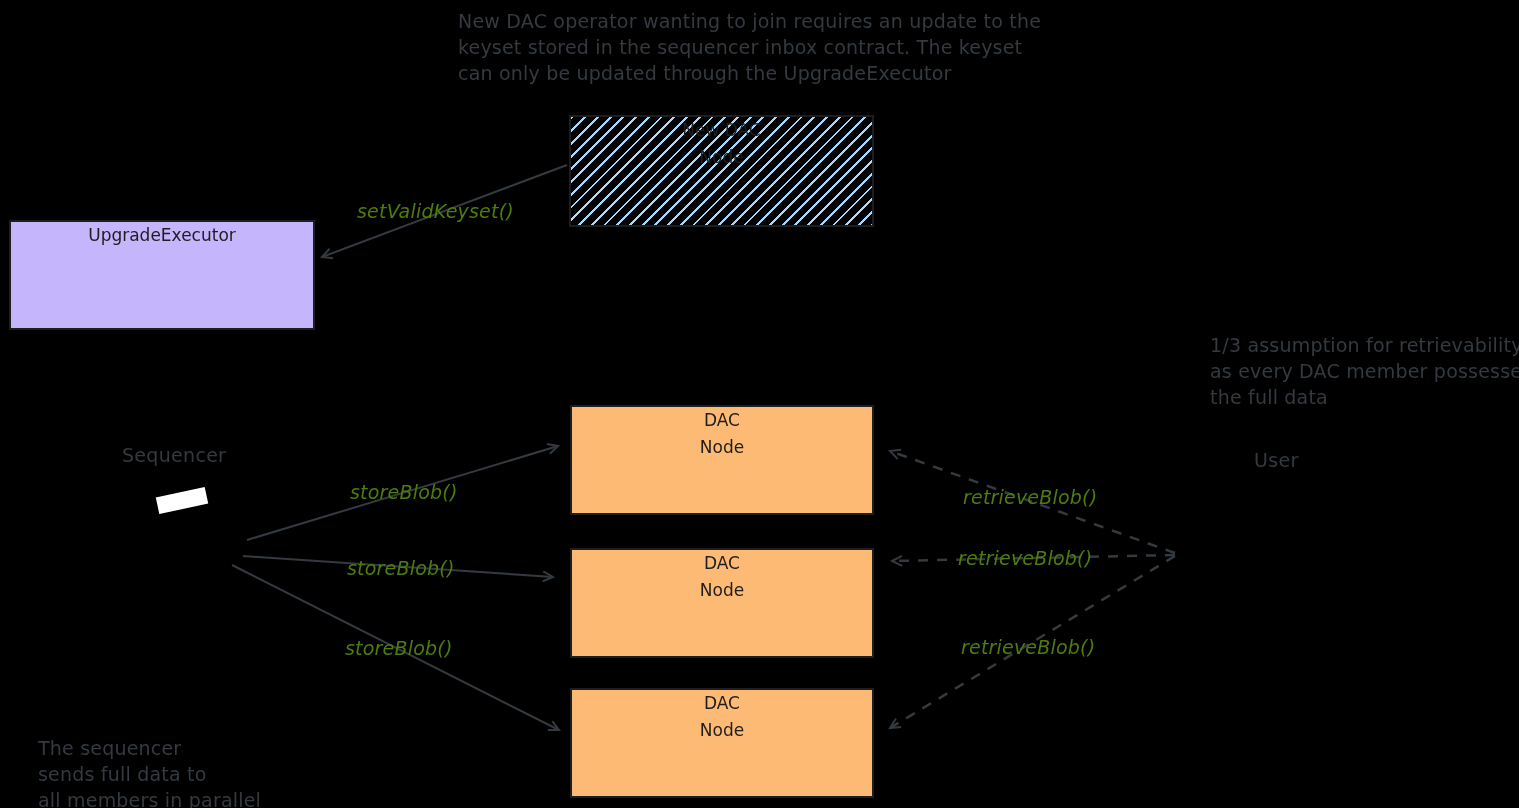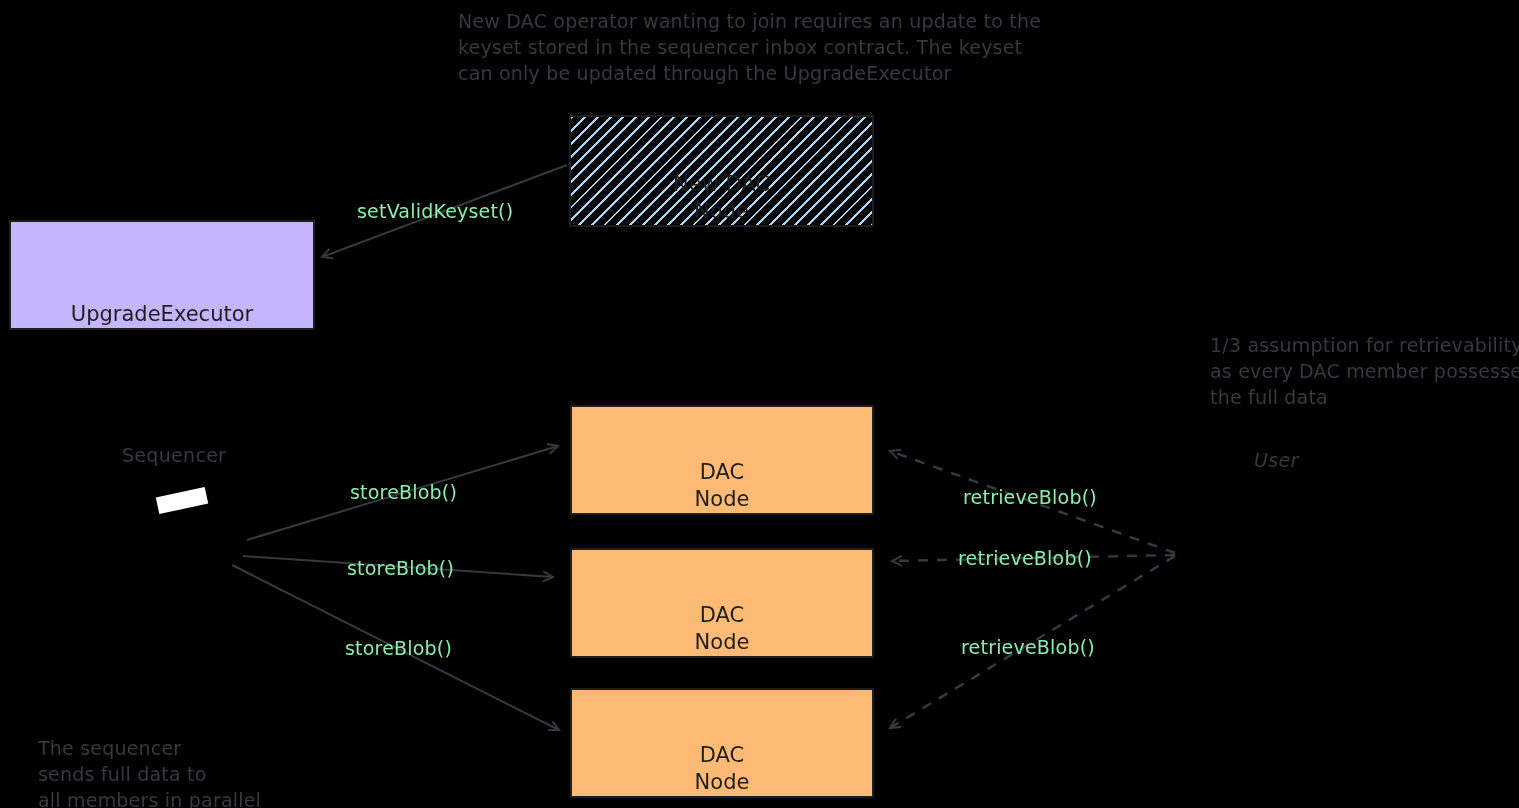--- a/index.html
+++ b/index.html
@@ -14,52 +14,53 @@
   .note{
     position:absolute;
     color:#343a40;
     font-size:19px;
     line-height:26px;
     white-space:pre-line;
     letter-spacing:0.2px;
   }
   .edge-label{
     position:absolute;
-    color:#86efac;
+    color:#4d7c0f;
     font-size:19px;
     white-space:nowrap;
     letter-spacing:0.2px;
+    font-style:italic;
   }
   .box{
     position:absolute;
-    display:flex;align-items:flex-end;justify-content:center;
+    display:flex;align-items:flex-start;justify-content:center;
     text-align:center;
     border:2px solid #1e1e1e;
     box-sizing:border-box;
     color:#1e1e1e;
-    font-size:21px;
+    font-size:17px;
     line-height:27px;
     white-space:pre-line;
   }
   .box.pink{ background:#c4b5fd; left:9px; top:220px; width:306px; height:110px; }
   .box.blue{ background:#fdba74; left:570px; width:304px; height:110px; }
   .box.hatched{
     left:569px; top:115px; width:305px; height:112px;
     background:repeating-linear-gradient(135deg,#a5d8ff 0px,#a5d8ff 2px,transparent 2px,transparent 9px);
   }
   #dac1{ top:405px; } #dac2{ top:548px; } #dac3{ top:688px; }
   .actor-label{
     position:absolute;
     color:#343a40;
     font-size:19px;
     white-space:nowrap;
     letter-spacing:0.3px;
   }
   #sequencer-label{ left:122px; top:444px; }
-  #user-label{ left:1254px; top:449px;font-style:italic; }
+  #user-label{ left:1254px; top:449px; }
   #sequencer-marker{
     position:absolute;
     left:157px; top:492px;
     width:50px; height:17px;
     background:#ffffff;
     transform:rotate(-12deg);
   }
   #note-top{ left:458px; top:8px; width:650px; }
   #note-right{ left:1178px; top:332px; width:330px;margin-left:32px; }
   #note-bottom-left{ left:38px; top:701px; width:260px;margin-top:34px; }

